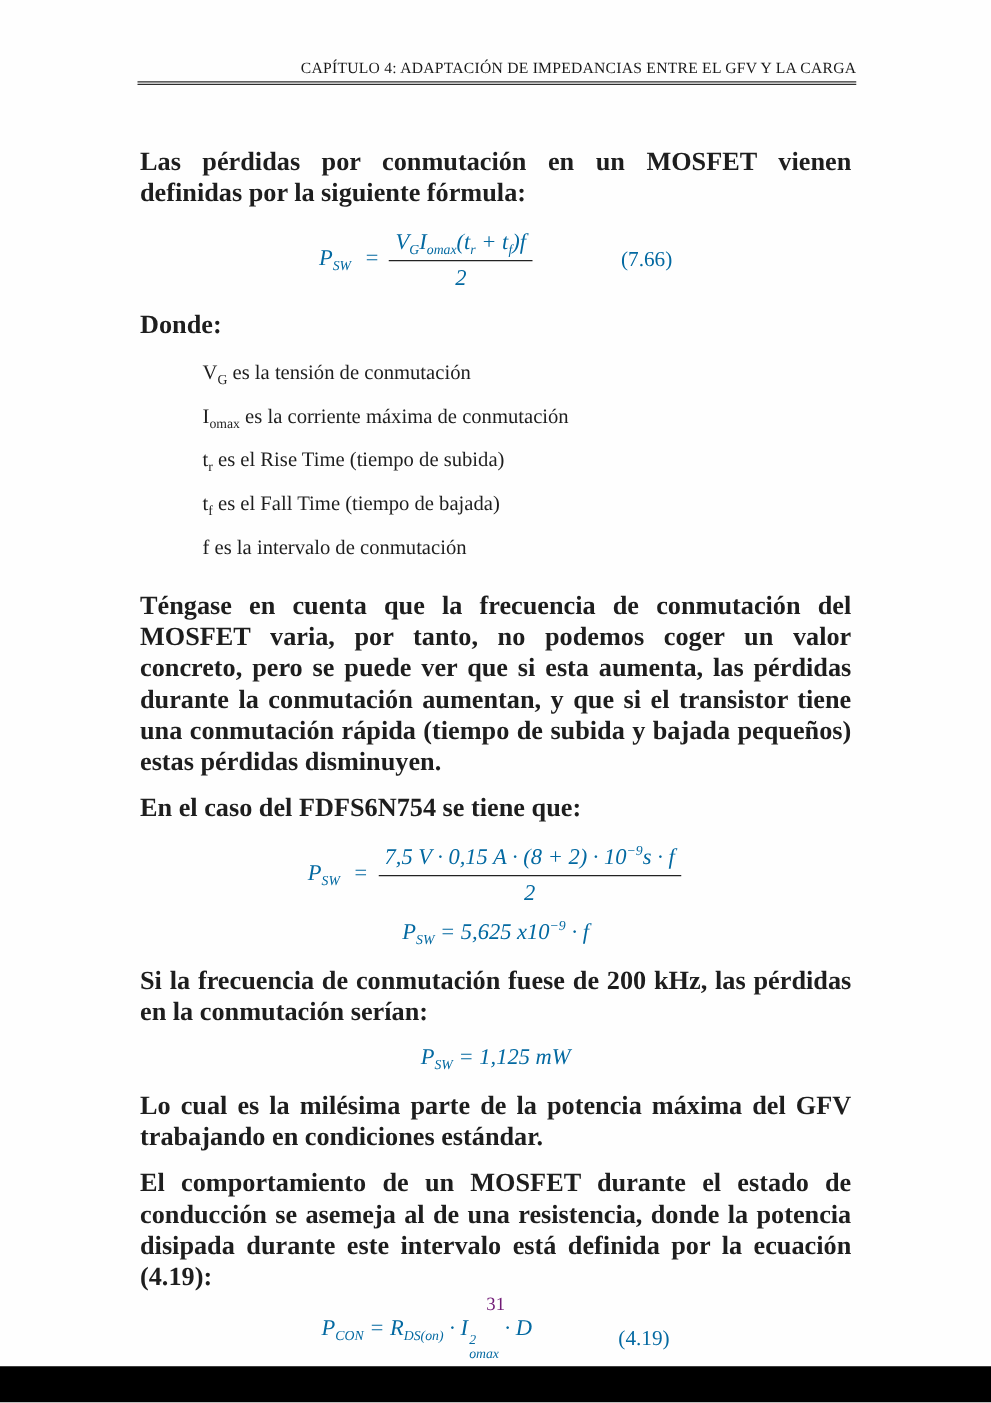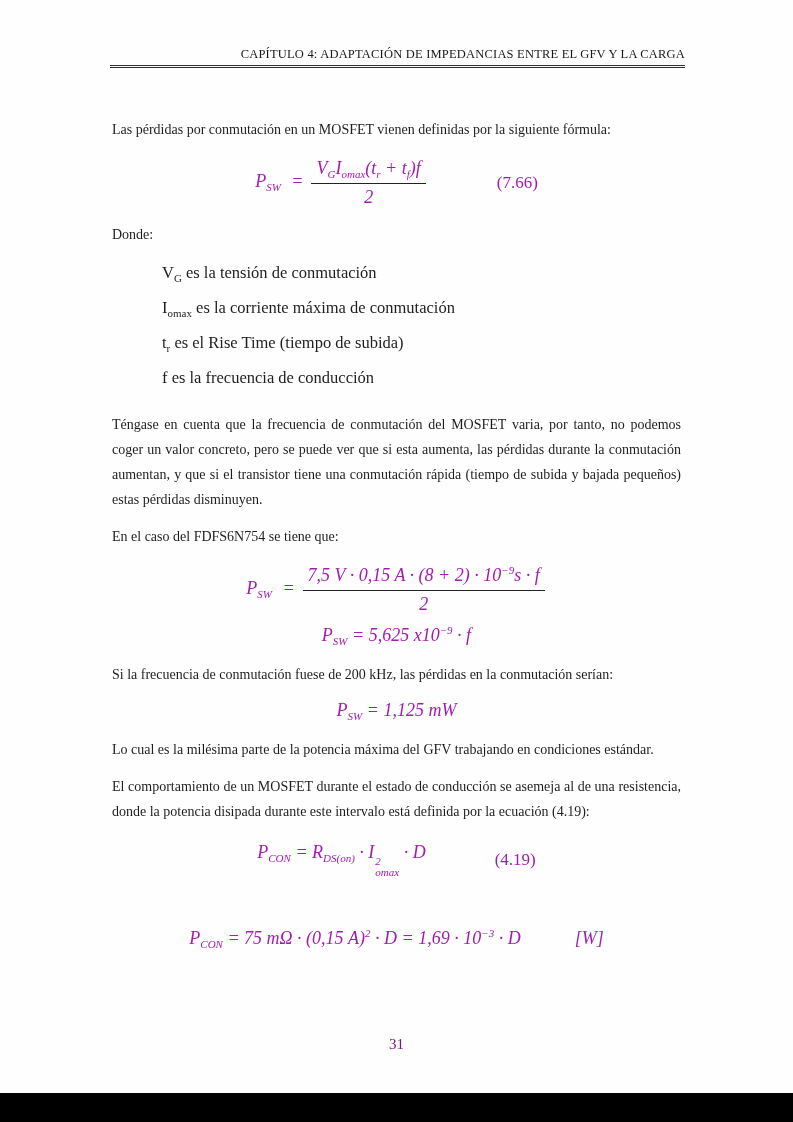--- a/index.html
+++ b/index.html
@@ -22,24 +22,25 @@
     padding-bottom: 3px;
     text-align: right;
     font-size: 12.5px;
     letter-spacing: 0.2px;
     line-height: 16px;
     border-bottom: 3px double #2e2e2e;
     color: #191919;
   }
   .content { margin: 0 112px; }
   .para {
-    font-size: 14px;
+    font-size: 21px;
     line-height: 25px;
     text-align: justify;
     margin: 12px 0 0 0;
+    font-weight: bold;
   }
   .p-intro { margin-top: 49px; }
   .p-donde { margin-top: 14px; }
   .p-tengase { margin-top: 24px; }
   .p-caso { margin-top: 12px; }
   .p-frecuencia { margin-top: 16px; }
   .p-milesima { margin-top: 16px; }
   .p-comportamiento { margin-top: 12px; }
   .def {
     font-size: 16.5px;
@@ -56,21 +57,21 @@
     font-size: 11px;
     line-height: 0;
     vertical-align: 7px;
   }
   .eq-row {
     display: flex;
     justify-content: center;
     align-items: center;
     font-style: italic;
     font-size: 18px;
-    color: #a21caf;
+    color: #0369a1;
     gap: 24px;
   }
   .eq-418 { margin-top: 16px; }
   .eq-fdfs { margin-top: 16px; }
   .eq-fdfs2 { margin-top: 10px; }
   .eq-mw { margin-top: 13px; }
   .eq-419 { margin-top: 18px; }
   .eq-pcon { margin-top: 50px; text-align: right; }
   .eq-label {
     font-style: normal;
@@ -136,21 +137,22 @@
       </span>
       <span class="eq-label">(7.66)</span>
     </div>
 
     <p class="para p-donde">Donde:</p>
 
     <div>
       <p class="def"><span>V</span><sub>G</sub><span> es la tensión de conmutación</span></p>
       <p class="def"><span>I</span><sub>omax</sub><span> es la corriente máxima de conmutación</span></p>
       <p class="def"><span>t</span><sub>r</sub><span> es el Rise Time (tiempo de subida)</span></p>
-      <p class="def"><span>f</span><sub></sub><span> es la frecuencia de conducción</span></p>
+      <p class="def"><span>t</span><sub>f</sub><span> es el Fall Time (tiempo de bajada)</span></p>
+      <p class="def"><span>f</span><sub></sub><span> es la intervalo de conmutación</span></p>
     </div>
 
     <p class="para p-tengase">Téngase en cuenta que la frecuencia de conmutación del MOSFET varia, por tanto, no podemos coger un valor concreto, pero se puede ver que si esta aumenta, las pérdidas durante la conmutación aumentan, y que si el transistor tiene una conmutación rápida (tiempo de subida y bajada pequeños) estas pérdidas disminuyen.</p>
 
     <p class="para p-caso">En el caso del FDFS6N754 se tiene que:</p>
 
     <div class="eq-row eq-fdfs">
       <span>
         <span>P</span><sub>SW</sub>
         <span class="rel">=</span><span class="frac"><span class="num"><span>7,5 V · 0,15 A · (8 + 2) · 10</span><sup>−9</sup><span>s · f</span></span><span class="den">2</span></span>

